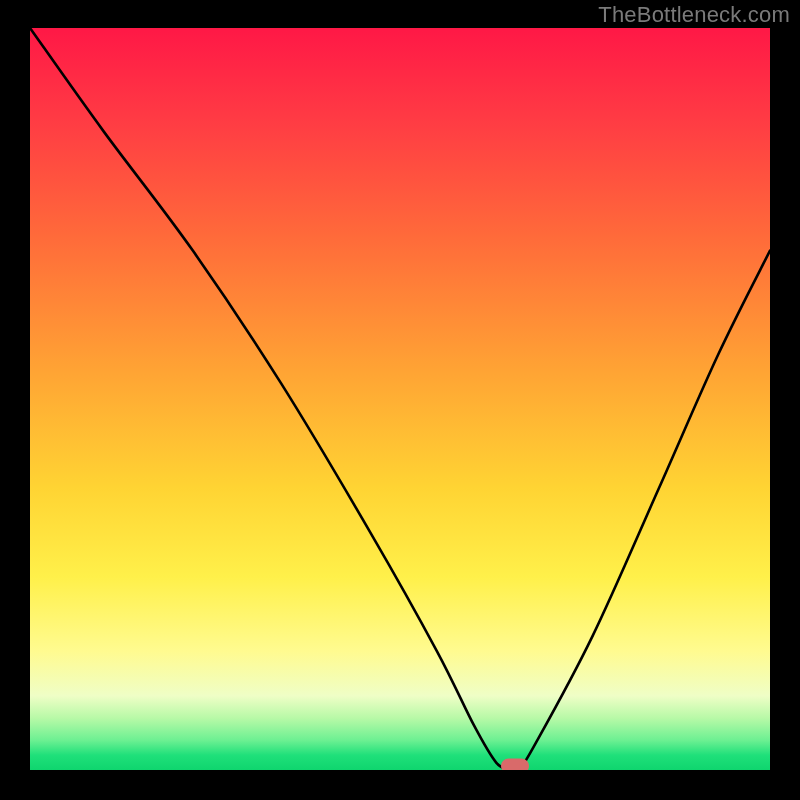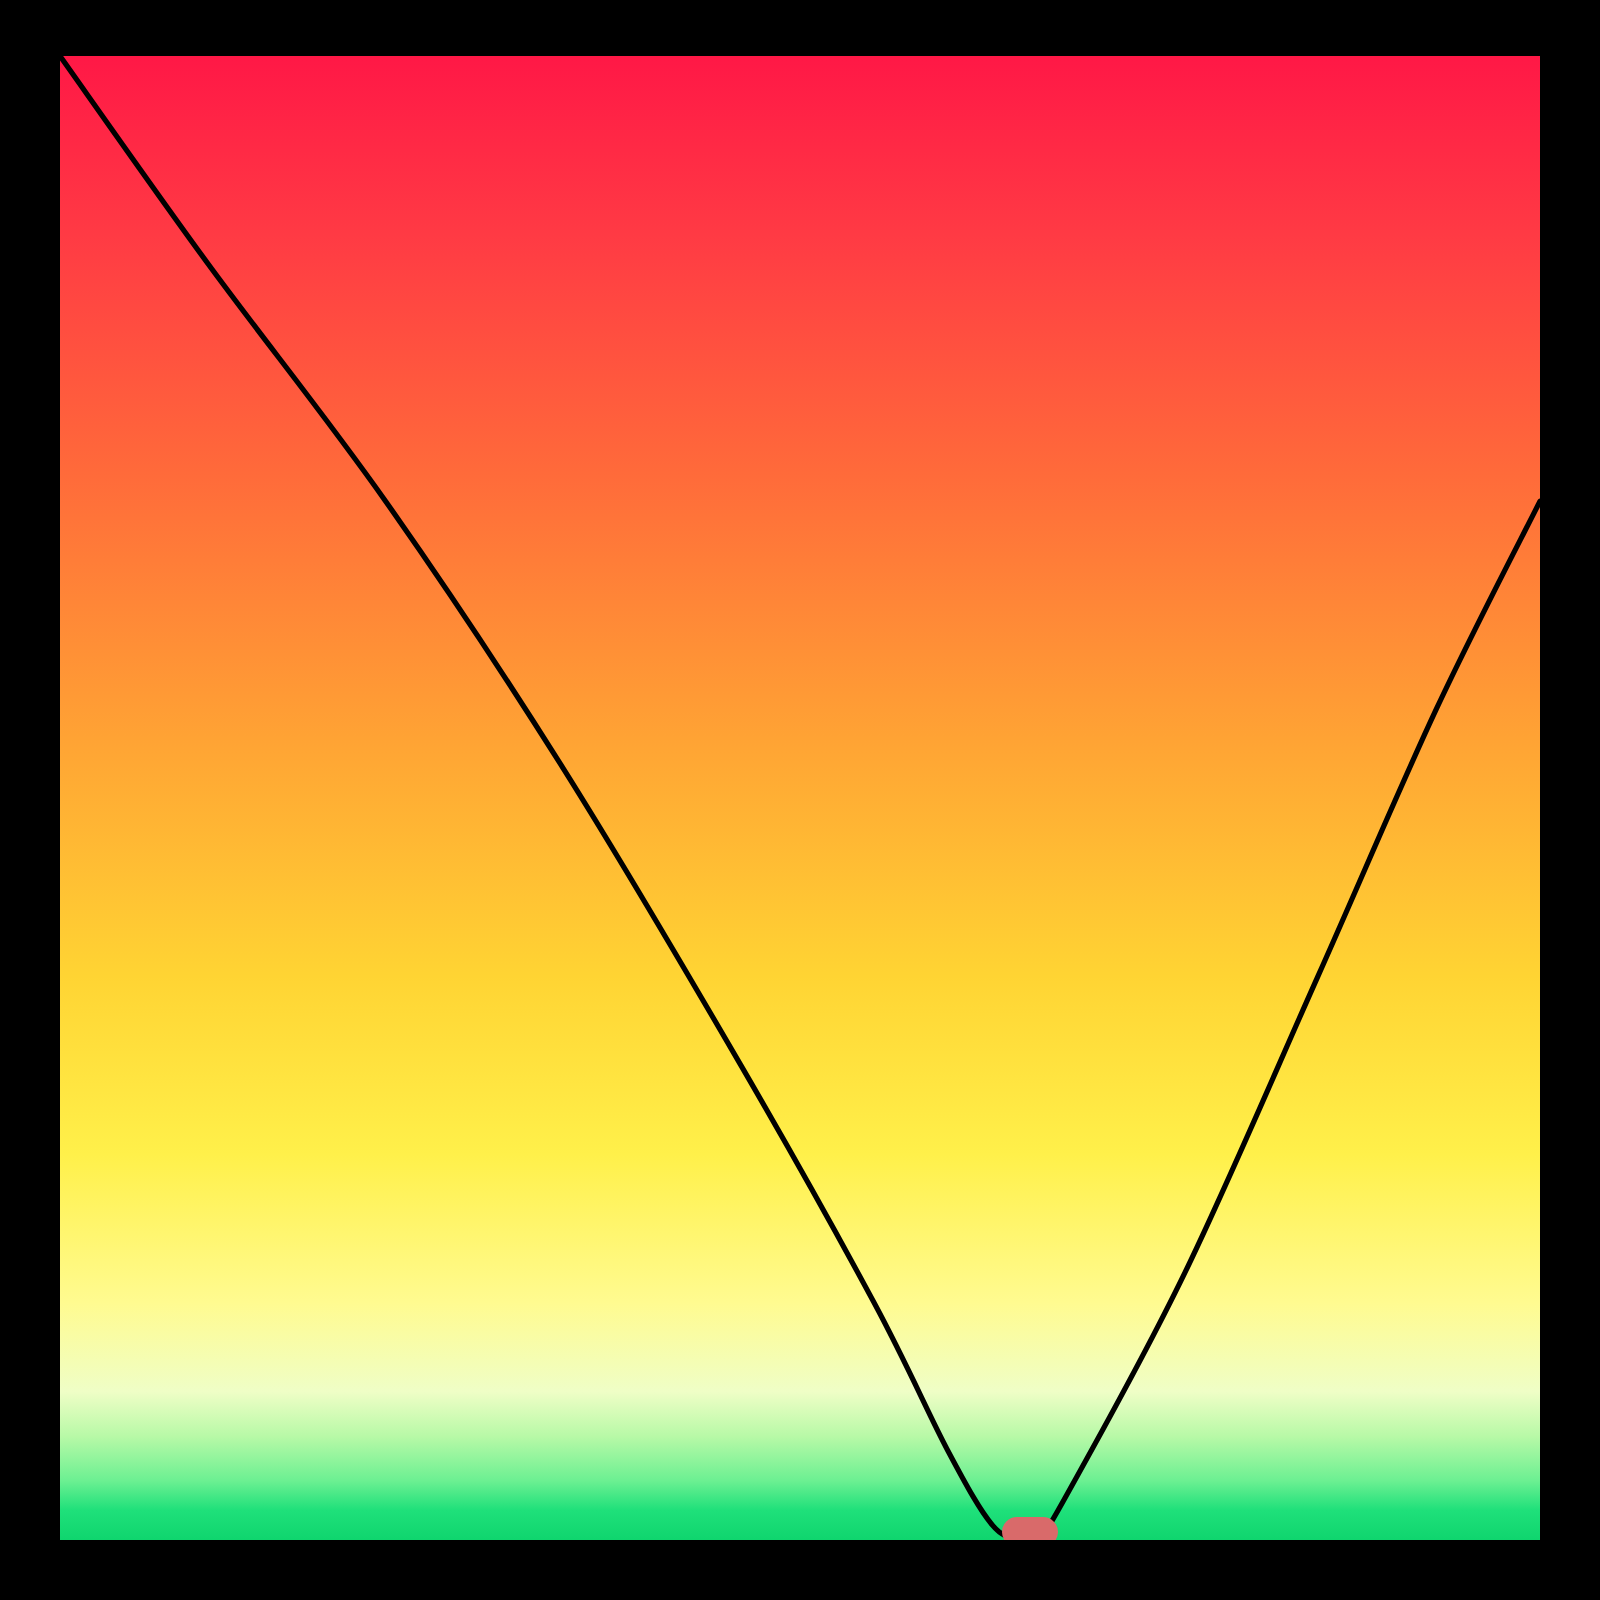--- a/index.html
+++ b/index.html
@@ -69,20 +69,21 @@
     background: #d96a6a;
     border-radius: 8px;
     z-index: 3;
     transform: translate(-50%, -50%);
   }
 </style>
 </head>
 <body>
 
 <div class="frame">
+  <div class="watermark">TheBottleneck.com</div>
 
   <div class="plot">
     <div class="gradient-bg"></div>
     <svg class="overlay" viewBox="0 0 740 742" preserveAspectRatio="none">
       <path id="curve-path" d="M 0 0 C 12.333333333333334 17.313333333333333, 46.86666666666666 66.78, 74 103.88 C 101.13333333333334 140.98, 133.20000000000002 180.55333333333337, 162.8 222.60000000000002 C 192.4 264.6466666666667, 222.00000000000003 309.16666666666663, 251.60000000000002 356.15999999999997 C 281.20000000000005 403.1533333333333, 314.5 460.04, 340.40000000000003 504.56 C 366.30000000000007 549.08, 389.7333333333334 591.1266666666667, 407.00000000000006 623.28 C 424.2666666666667 655.4333333333333, 434.1333333333333 678.9300000000001, 444 697.48 C 453.8666666666667 716.03, 460.0333333333333 727.1600000000001, 466.2 734.58 C 472.3666666666667 742, 477.3 740.7633333333333, 481 742 C 484.7 743.2366666666667, 484.70000000000005 745.71, 488.40000000000003 742 C 492.1 738.29, 490.86666666666673 742, 503.20000000000005 719.74 C 515.5333333333334 697.48, 541.4333333333333 651.7233333333334, 562.4 608.44 C 583.3666666666667 565.1566666666668, 608.0333333333333 507.03333333333336, 629 460.04 C 649.9666666666667 413.0466666666667, 669.7 366.0533333333333, 688.2 326.47999999999996 C 706.7 286.90666666666664, 731.3666666666667 239.91333333333336, 740 222.60000000000002" fill="none" stroke="#000" stroke-width="2.6" stroke-linecap="round" stroke-linejoin="round"></path>
     </svg>
     <div id="marker" class="marker" style="left: 484.7px; top: 738.29px; background: rgb(217, 106, 106);"></div>
   </div>
 </div>
 

